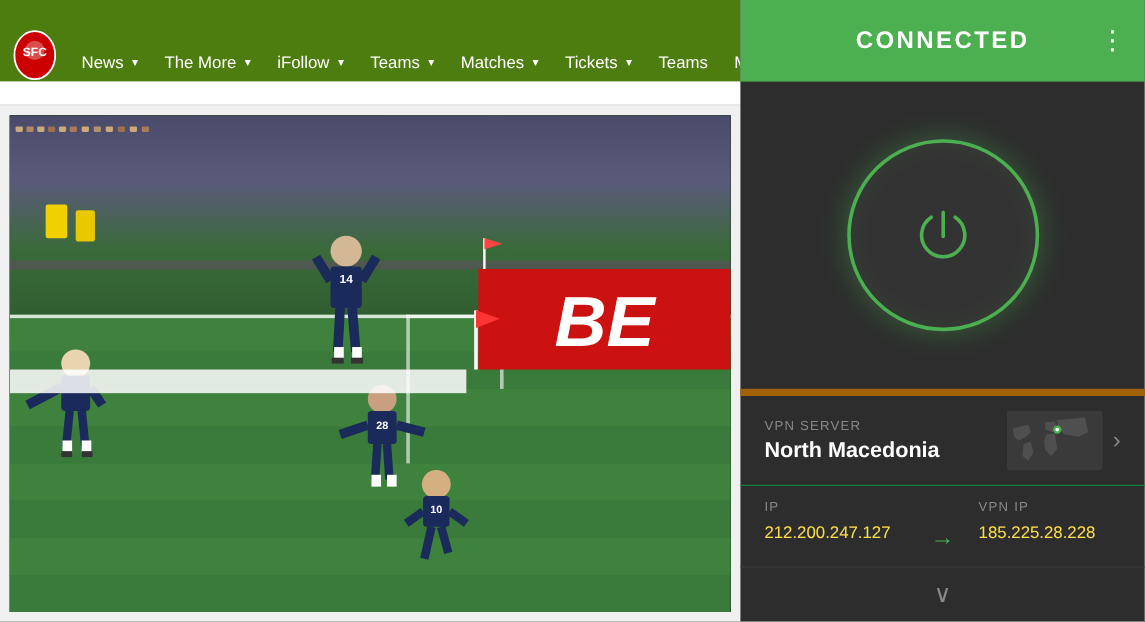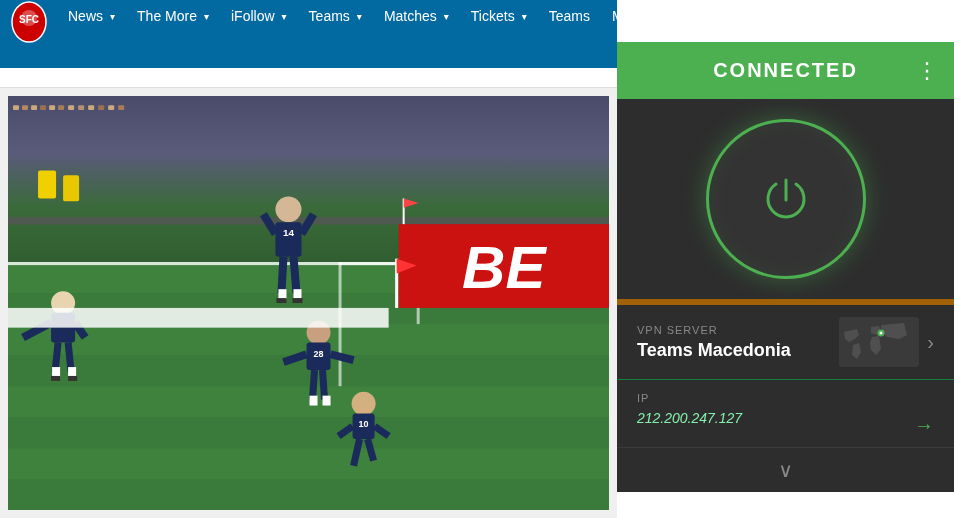--- a/index.html
+++ b/index.html
@@ -9,24 +9,24 @@
     .website-panel {
       width: 617px;
       height: 518px;
       display: flex;
       flex-direction: column;
       background: #f0f0f0;
     }
 
     
     .navbar {
-      background: #0369a1;
+      background: #4d7c0f;
       height: 68px;
       display: flex;
-      align-items: flex-start;
+      align-items: flex-end;
       padding: 0 10px;
       gap: 2px;
     }
 
     .nav-logo {
       width: 38px;
       height: 44px;
       margin-right: 8px;
       flex-shrink: 0;
     }
@@ -95,25 +95,24 @@
       left: 0;
       right: 0;
       height: 45%;
       background: linear-gradient(180deg, #4a4a6a 0%, #5a5a7a 30%, #3a6a3a 60%, #2d5a2d 100%);
       overflow: hidden;
     }
 
     
     .vpn-panel {
       width: 337px;
-      height: 450px;
+      height: 518px;
       background: #2d2d2d;
       display: flex;
       flex-direction: column;
-      margin-top: 42px;
     }
 
     
     .vpn-header {
       background: #4caf50;
       height: 68px;
       display: flex;
       align-items: center;
       justify-content: center;
       position: relative;
@@ -233,24 +232,23 @@
 
     .ip-label {
       color: #888;
       font-size: 11px;
       letter-spacing: 1px;
       margin-bottom: 6px;
       text-transform: uppercase;
     }
 
     .ip-value {
-      color: #86efac;
+      color: #fde047;
       font-size: 14px;
       font-weight: 500;
-      font-style: italic;
     }
 
     .ip-arrow-divider {
       display: flex;
       align-items: center;
       color: #4caf50;
       font-size: 20px;
       padding-top: 20px;
     }
 
@@ -450,21 +448,21 @@
           <path d="M15 10 A18 18 0 1 0 35 10" stroke="#4caf50" stroke-width="3" stroke-linecap="round" fill="none"></path>
           <line x1="25" y1="6" x2="25" y2="26" stroke="#4caf50" stroke-width="3" stroke-linecap="round"></line>
         </svg>
       </button>
     </div>
   </div>
 
   <div class="server-section">
     <div class="server-info">
       <div class="server-label">VPN SERVER</div>
-      <div class="server-name">Teams Macedonia</div>
+      <div class="server-name">North Macedonia</div>
     </div>
     <div class="server-map">
       <svg viewBox="0 0 80 50" fill="none" xmlns="http://www.w3.org/2000/svg">
         <rect width="80" height="50" fill="#3a3a3a" rx="3"></rect>
 
         <path d="M5 15 L18 12 L20 18 L16 22 L10 25 L6 22 Z" fill="#555" opacity="0.8"></path>
 
         <path d="M14 28 L20 26 L22 35 L18 42 L13 38 Z" fill="#555" opacity="0.8"></path>
 
         <path d="M32 10 L40 9 L42 15 L38 18 L32 16 Z" fill="#555" opacity="0.8"></path>
@@ -479,19 +477,23 @@
     </div>
     <span class="server-arrow">›</span>
   </div>
 
   <div class="ip-section">
     <div class="ip-block">
       <div class="ip-label">IP</div>
       <div class="ip-value">212.200.247.127</div>
     </div>
     <div class="ip-arrow-divider">→</div>
+    <div class="ip-block">
+      <div class="ip-label">VPN IP</div>
+      <div class="ip-value">185.225.28.228</div>
+    </div>
   </div>
 
   <div class="vpn-bottom">
     <span class="chevron-down">∨</span>
   </div>
 
 </div>
 
 </body></html>

